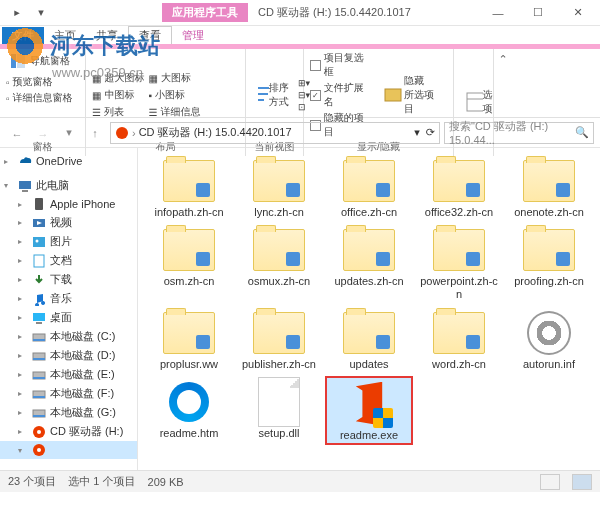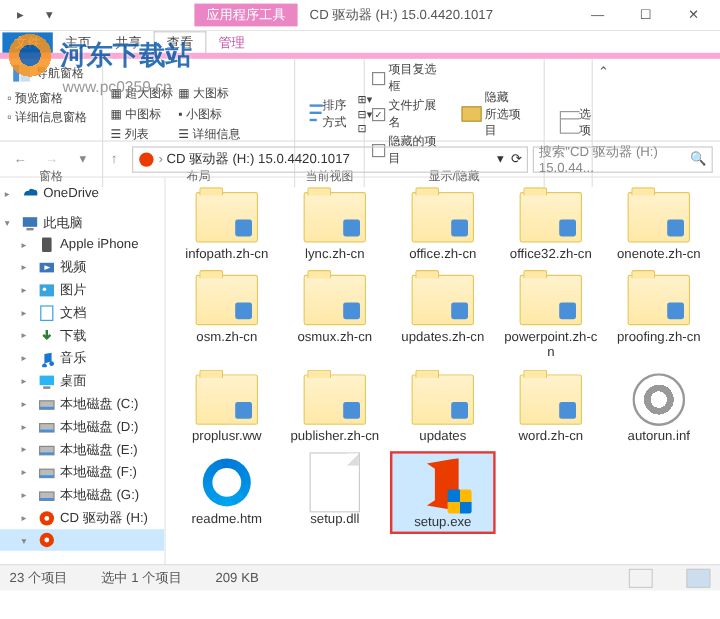--- a/index.html
+++ b/index.html
@@ -7,21 +7,21 @@
 
 .watermark { position: absolute; top: 25px; left: 4px; z-index: 100; pointer-events: none; opacity: 0.85; }
 .watermark .logo { display: flex; align-items: center; }
 .watermark .gear { width: 42px; height: 42px; border-radius: 50%; background: radial-gradient(circle,#0a5aa6 30%,#f7931e 30%,#f7931e 60%,transparent 60%); position: relative; }
 .watermark .txt { font-size: 22px; font-weight: bold; color: #0a5aa6; margin-left: 4px; text-shadow: 0 0 3px #fff; }
 .watermark .url { font-size: 13px; color: #888; margin-left: 48px; margin-top: -2px; }
 
 .titlebar { height: 26px; background: #fff; border-bottom: 1px solid #e5e5e5; display: flex; align-items: center; padding: 0 2px; }
 .titlebar .qat { display: flex; gap: 2px; margin-left: 4px; }
 .qat-btn { width: 22px; height: 20px; display: flex; align-items: center; justify-content: center; color: #555; }
-.titlebar .context-tab { background: #e986c3; color: #fff; padding: 2px 10px; margin-left: 110px; font-size: 11px; }
+.titlebar .context-tab { background: #e986c3; color: #fff; padding: 2px 10px; margin-left: 110px; font-size: 11px; font-weight: bold; }
 .titlebar .title { margin-left: 10px; color: #555; }
 .titlebar .spacer { flex: 1; }
 .win-btn { width: 40px; height: 24px; display: flex; align-items: center; justify-content: center; color: #555; }
 
 .ribbon { height: 92px; background: #fff; border-bottom: 1px solid #e0e0e0; display: flex; flex-direction: column; }
 .ribbon-tabs { height: 22px; display: flex; align-items: flex-end; padding-left: 2px; }
 .rtab { padding: 1px 10px; font-size: 11px; color: #444; }
 .rtab.file { background: #1979ca; color: #fff; }
 .rtab.active { border: 1px solid #ccc; border-bottom: none; background: #fff; }
 .ribbon-body { flex: 1; display: flex; border-top: 5px solid #f9a8d4; }
@@ -62,21 +62,21 @@
 
 .file-icon { width: 42px; height: 50px; background: #fff; border: 1px solid #ccc; position: relative; }
 .file-icon::before { content: ""; position: absolute; top: 0; right: 0; width: 10px; height: 10px; background: linear-gradient(135deg,#fff 50%,#ddd 50%); }
 .gear-icon { width: 44px; height: 44px; border-radius: 50%; background: radial-gradient(circle,#fff 22%,#999 22%,#999 40%,transparent 40%); box-shadow: 0 0 0 2px #999 inset; }
 .edge-icon { width: 40px; height: 40px; border-radius: 50%; background: conic-gradient(#0078d7,#00a4ef,#0078d7); position: relative; }
 .edge-icon::after { content:""; position:absolute; top:8px; left:8px; width:24px; height:24px; border-radius:50%; background:#fff; }
 .office-icon { width: 44px; height: 44px; position: relative; }
 .office-icon .o { position: absolute; inset: 0; background: #eb3c00; clip-path: polygon(20% 10%,80% 0,80% 100%,20% 90%,35% 80%,35% 20%); }
 .office-icon .shield { position: absolute; right: -2px; bottom: -2px; width: 20px; height: 20px; background: conic-gradient(#ffb900 0 25%,#0078d7 25% 50%,#ffb900 50% 75%,#0078d7 75%); border-radius: 2px; }
 
-.statusbar { height: 22px; background: #f3f3f3; border-top: 1px solid #e0e0e0; display: flex; align-items: center; padding: 0 8px; font-size: 11px; color: #555; gap: 28px; }
+.statusbar { height: 22px; background: #f3f3f3; border-top: 1px solid #e0e0e0; display: flex; align-items: center; padding: 0 8px; font-size: 11px; color: #555; gap: 12px; }
 .statusbar .spacer { flex: 1; }
 .view-btn { width: 20px; height: 16px; border: 1px solid #ccc; }
 
 .ico-svg { display: block; }
 </style>
 </head>
 <body>
 
 <div class="watermark">
   <div class="logo">
@@ -510,21 +510,21 @@
           </div>
           <div class="ilabel">setup.dll</div>
         </div>
         <div class="item selected highlighted">
           <div class="iicon">
             <div class="office-icon">
               <div class="o"></div>
               <div class="shield"></div>
             </div>
           </div>
-          <div class="ilabel">setup.exe</div>
+          <div class="ilabel">readme.exe</div>
         </div>
       </div>
   </div>
 </div>
 
 <div class="statusbar">
   <span>23 个项目</span>
   <span>选中 1 个项目</span>
   <span>209 KB</span>
   <div class="spacer"></div>

